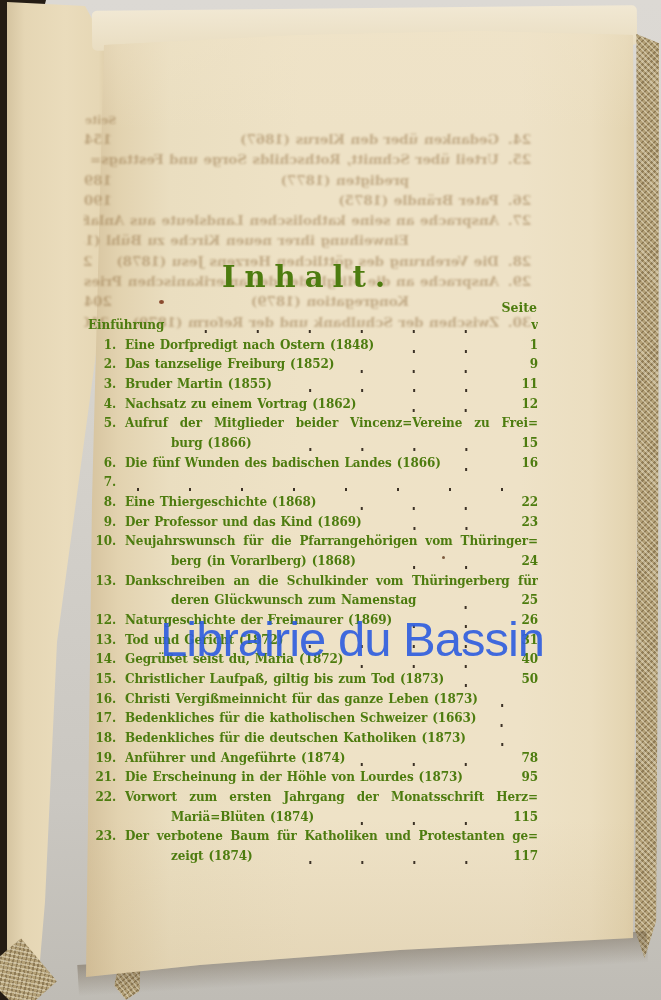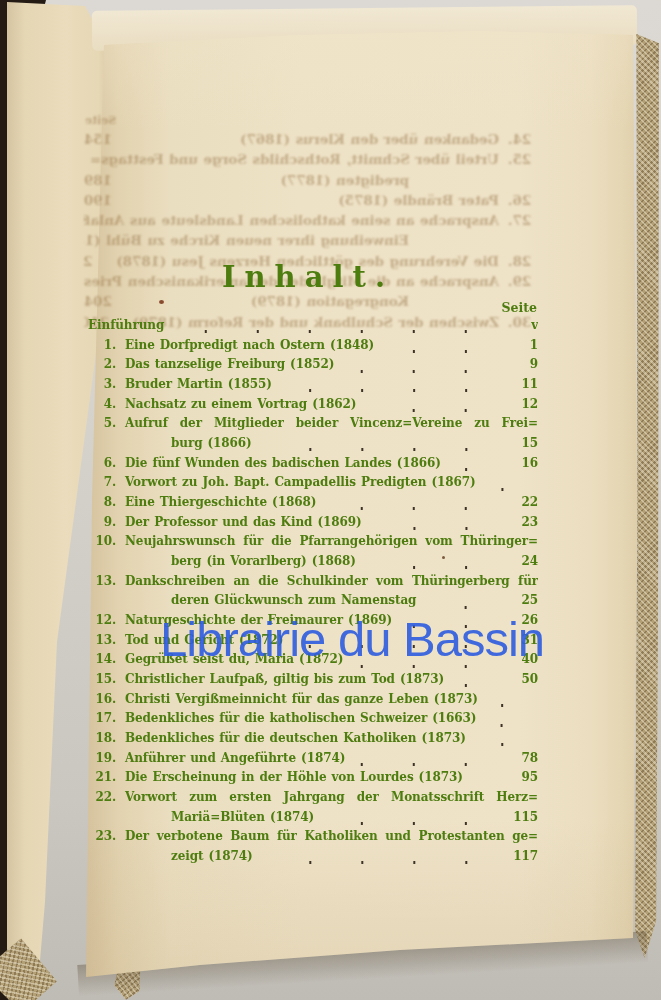--- a/index.html
+++ b/index.html
@@ -234,21 +234,20 @@
         <span class="pageno">15</span>
       </div>
       <div class="toc-row">
         <span class="num">6.</span>
         <span class="label">Die fünf Wunden des badischen Landes (1866)</span>
         <span class="dots"></span>
         <span class="pageno">16</span>
       </div>
       <div class="toc-row">
         <span class="num">7.</span>
-        <span class="label">Vorwort zu Joh. Bapt. Campadellis Predigten (1867)</span>
         <span class="dots"></span>
       </div>
       <div class="toc-row">
         <span class="num">8.</span>
         <span class="label">Eine Thiergeschichte (1868)</span>
         <span class="dots"></span>
         <span class="pageno">22</span>
       </div>
       <div class="toc-row">
         <span class="num">9.</span>

